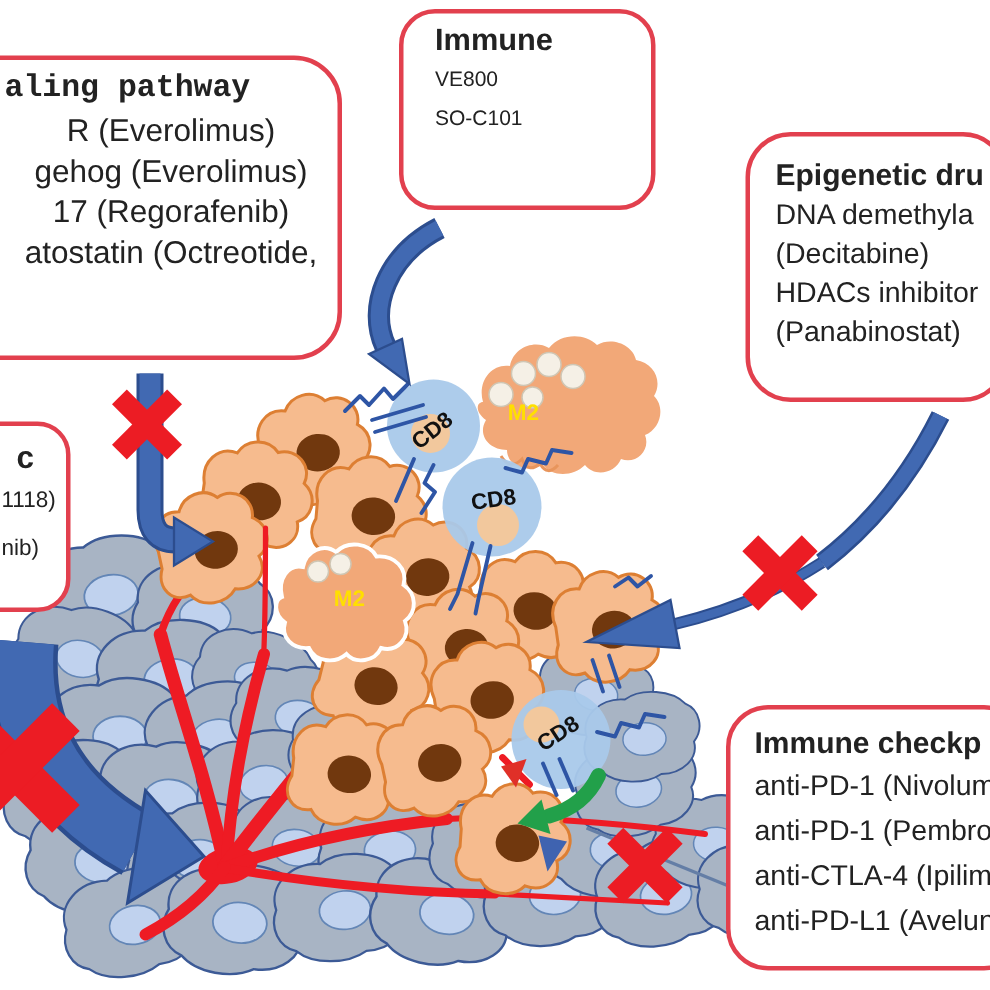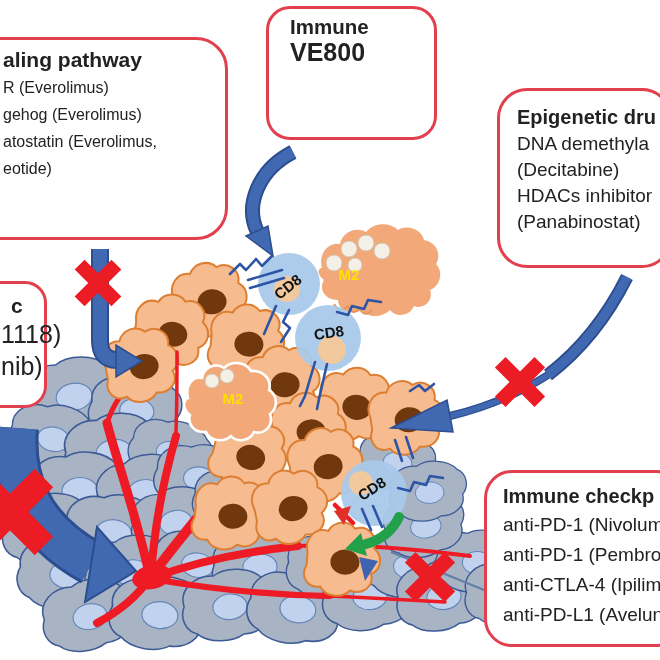--- a/index.html
+++ b/index.html
@@ -2,31 +2,31 @@
 <html><head>
 <meta charset="utf-8">
 <style>
   html,body{margin:0;padding:0;background:#fff;font-family:"Liberation Sans",sans-serif;}
   #stage{position:relative;width:660px;height:660px;overflow:hidden;background:#ffffff;}
   #art{position:absolute;left:0;top:0;z-index:1;}
   .box{position:absolute;background:#fff;border:3px solid #e2404e;box-sizing:border-box;
        white-space:nowrap;color:#222;z-index:2;}
   .bt{font-weight:bold;}
   #box-pathway{left:-72px;top:37px;width:300px;height:203px;border-radius:32px;padding:6px 0 0 72px;}
-  #box-pathway .bt{font-size:21px;line-height:28px;}
-  #box-pathway .bi{font-size:16px;line-height:27px;}
+  #box-pathway .bt{font-size:21px;line-height:28px;font-family:Liberation Mono, monospace;}
+  #box-pathway .bi{font-size:21px;line-height:27px;text-align:center;}
   #box-modulators{left:266px;top:6px;width:171px;height:134px;border-radius:24px;padding:5px 16px 0 21px;}
   #box-modulators .bt{font-size:20.5px;line-height:26px;}
-  #box-modulators .bi{font-size:25px;line-height:25.5px;font-weight:bold;}
+  #box-modulators .bi{font-size:14px;line-height:25.5px;}
   #box-epigenetic{left:497px;top:88px;width:175px;height:180px;border-radius:30px;padding:13px 0 0 17px;}
   #box-epigenetic .bt{font-size:20px;line-height:27px;}
   #box-epigenetic .bi{font-size:19px;line-height:26px;}
   #box-angiogenic{left:-80px;top:281px;width:127px;height:127px;border-radius:22px;padding:10px 0 0 78px;}
   #box-angiogenic .bt{font-size:21px;line-height:24px;margin-left:10px;}
-  #box-angiogenic .bi{font-size:25px;line-height:32px;}
+  #box-angiogenic .bi{font-size:15px;line-height:32px;}
   #box-angiogenic .bi:first-of-type{margin-top:10px;}
   #box-checkpoint{left:484px;top:470px;width:200px;height:177px;border-radius:28px;padding:9px 0 0 16px;}
   #box-checkpoint .bt{font-size:20px;line-height:28px;}
   #box-checkpoint .bi{font-size:19px;line-height:30px;}
 </style>
 </head>
 <body>
 
 <div id="stage">
 
@@ -208,27 +208,28 @@
   <g transform="translate(520,382)">
     <rect x="-28" y="-7.5" width="56" height="15" fill="#ec1c24" transform="rotate(45)"></rect>
     <rect x="-28" y="-7.5" width="56" height="15" fill="#ec1c24" transform="rotate(-45)"></rect>
   </g>
 </svg>
 
   <div class="box" id="box-pathway">
     <div class="bt">aling pathway</div>
     <div class="bi">R (Everolimus)</div>
     <div class="bi">gehog (Everolimus)</div>
-    <div class="bi">atostatin (Everolimus,</div>
-    <div class="bi">eotide)</div>
+    <div class="bi">17 (Regorafenib)</div>
+    <div class="bi">atostatin (Octreotide,</div>
   </div>
 
   <div class="box" id="box-modulators">
     <div class="bt">Immune</div>
     <div class="bi">VE800</div>
+    <div class="bi">SO-C101</div>
   </div>
 
   <div class="box" id="box-epigenetic">
     <div class="bt">Epigenetic dru</div>
     <div class="bi">DNA demethyla</div>
     <div class="bi">(Decitabine)</div>
     <div class="bi">HDACs inhibitor</div>
     <div class="bi">(Panabinostat)</div>
   </div>
 

